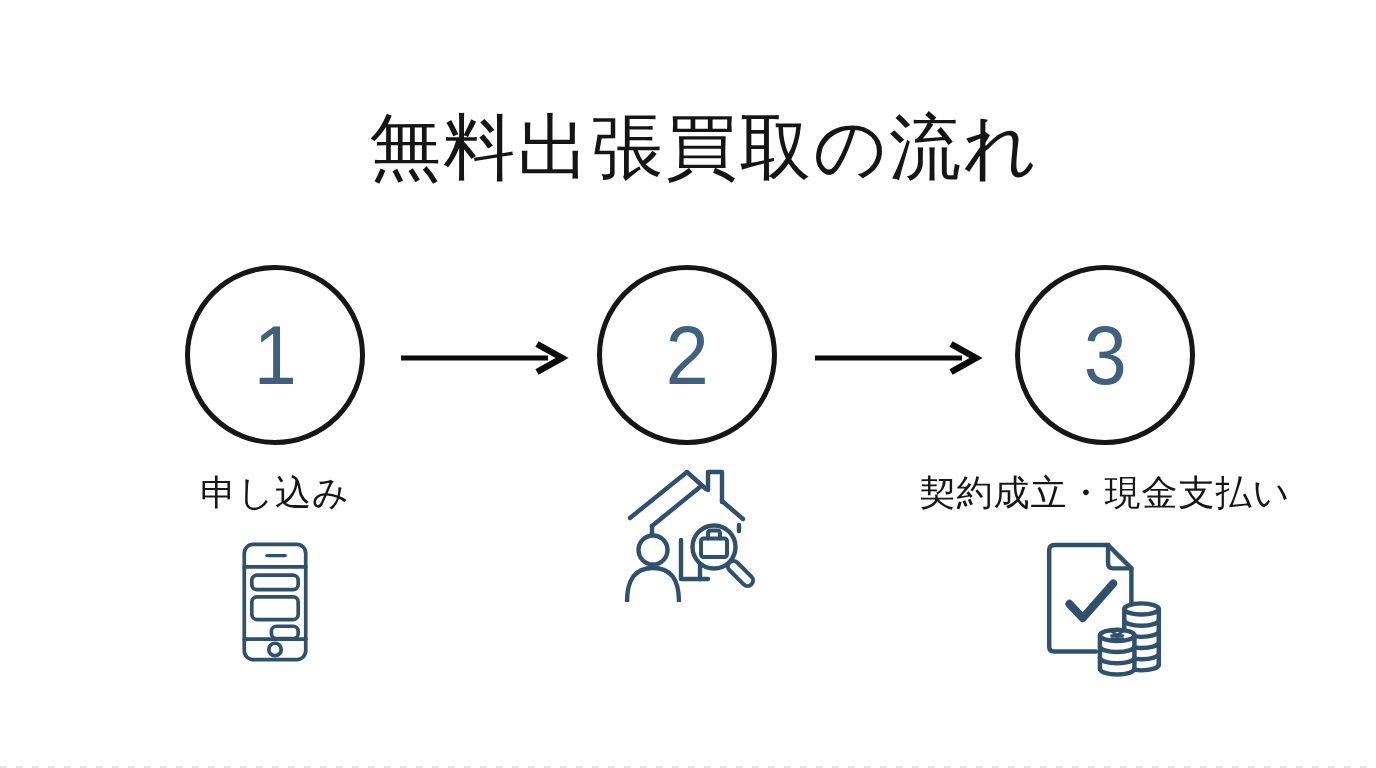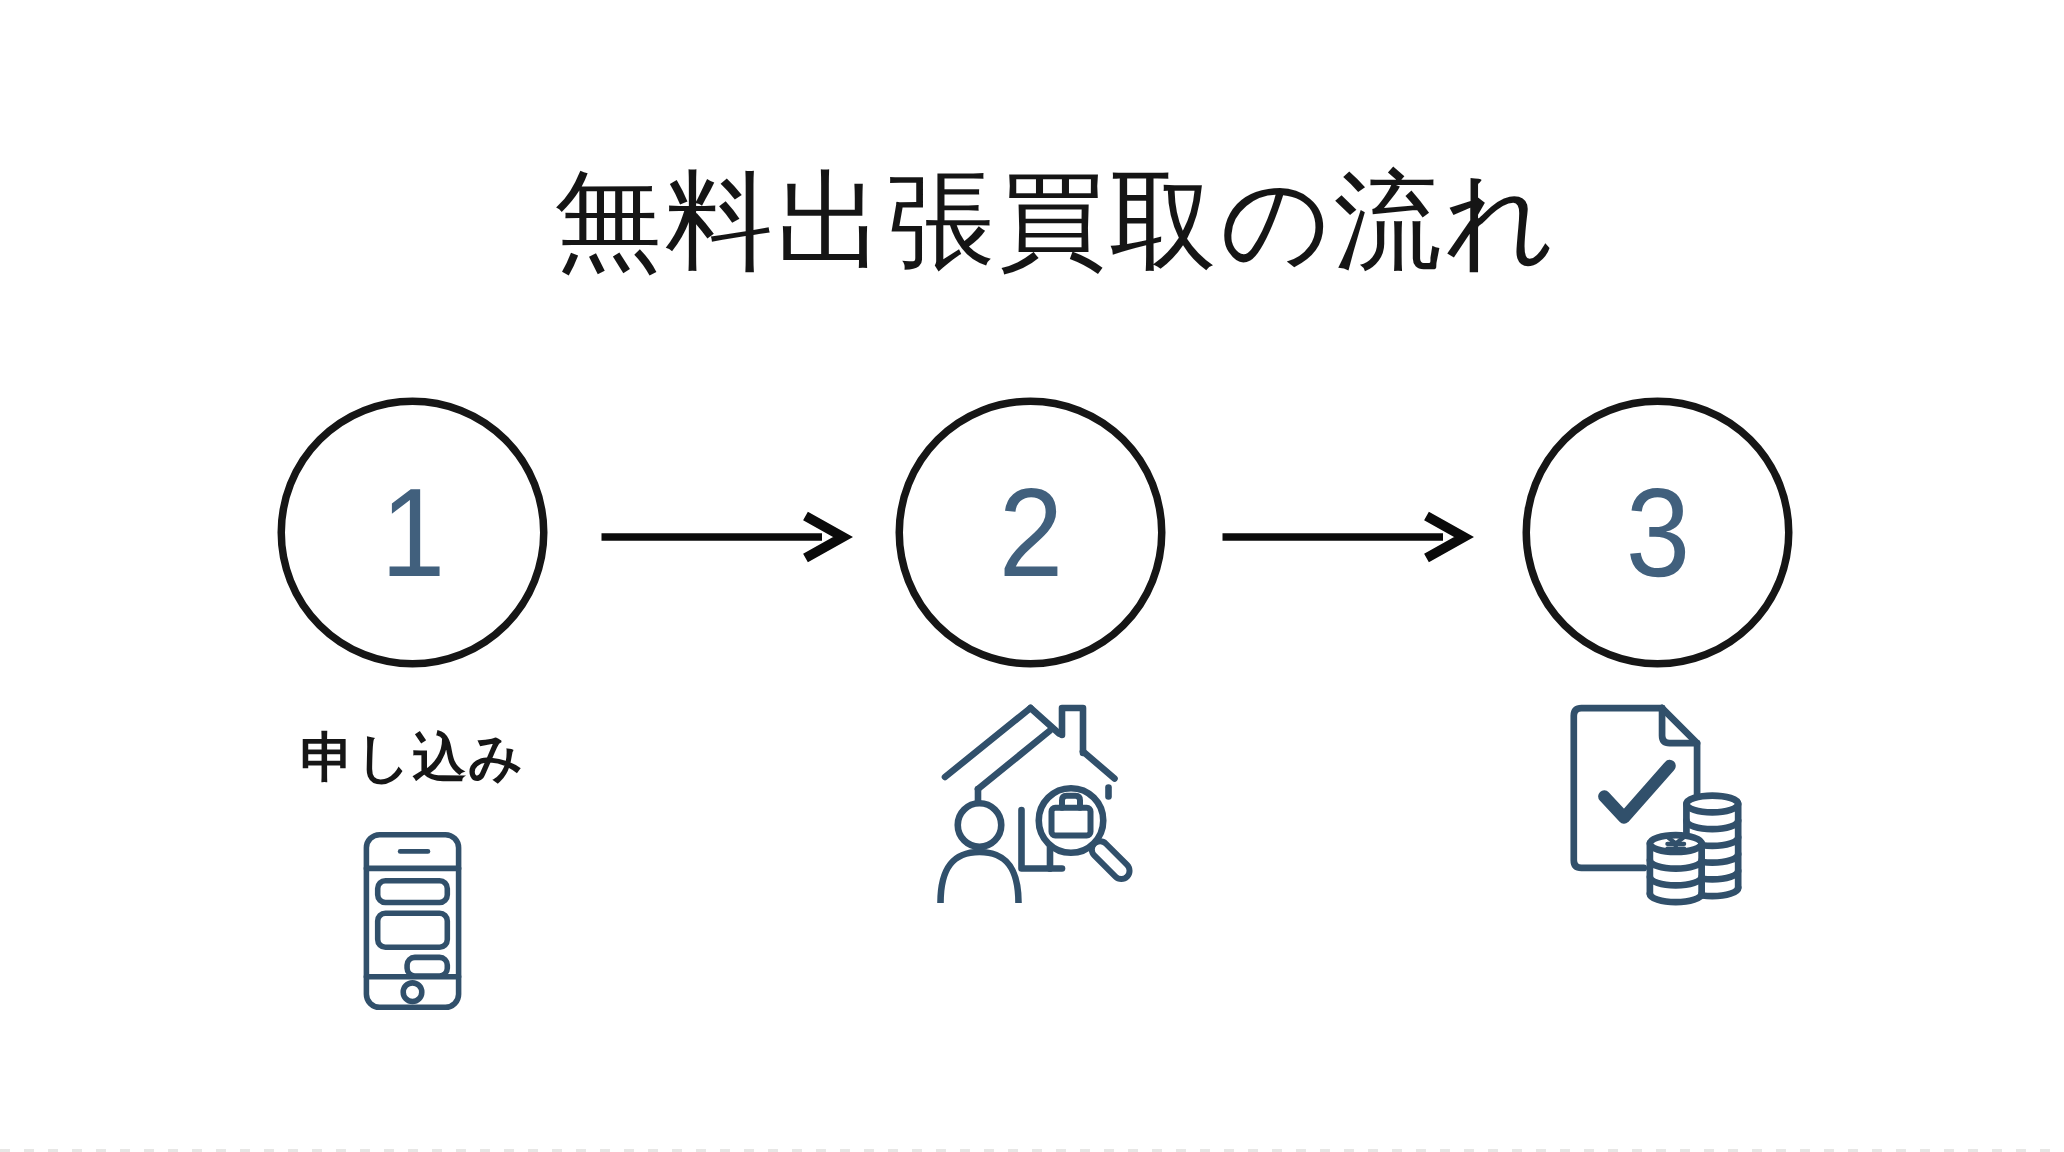--- a/index.html
+++ b/index.html
@@ -69,23 +69,23 @@
     background:var(--background);
   }
   .num{
     font-size:84px;
     font-weight:400;
     color:var(--step-number);
     line-height:1;
     transform:scaleX(.92);
   }
   .step-label{
-    margin-top:36px;
+    margin-top:24px;
     font-size:36px;
-    font-weight:700;
+    font-weight:400;
     color:var(--label-text);
     white-space:nowrap;
     letter-spacing:1px;
   }
   .step-icon{
     margin-top:24px;
     display:flex;
     align-items:flex-start;
     justify-content:center;
   }
@@ -158,20 +158,21 @@
         <path d="M104,69.5 L104,64.5 Q104,61.5 107,61.5 L113,61.5 Q116,61.5 116,64.5 L116,69.5" stroke-width="4"></path>
         <rect x="120" y="93.5" width="11" height="31" rx="5.5" transform="rotate(-45 125.5 93.5)" stroke-width="4"></rect>
       </svg>
     </div>
   </div>
 
   <div class="step step-3">
     <div class="circle">
       <span class="num">3</span>
     </div>
+    <div class="step-label">契約成立・現金支払い</div>
     <div class="step-icon">
       <svg width="124" height="138" viewBox="0 0 122 136" stroke-width="4.4">
 
         <path d="M64,3 L11,3 Q6,3 6,8 L6,103 Q6,108 11,108 L52,108"></path>
         <path d="M64,3 L87,26 L87,61"></path>
         <path d="M64,3 L64,21 Q64,26 69,26 L87,26"></path>
 
         <path d="M26,61 L39,75 L69,41" stroke-width="8"></path>
 
         <path d="M80,66 a17,5.5 0 0 1 34,0 L114,121 a17,5.5 0 0 1 -34,0 Z" fill="#ffffff" stroke="none"></path>

